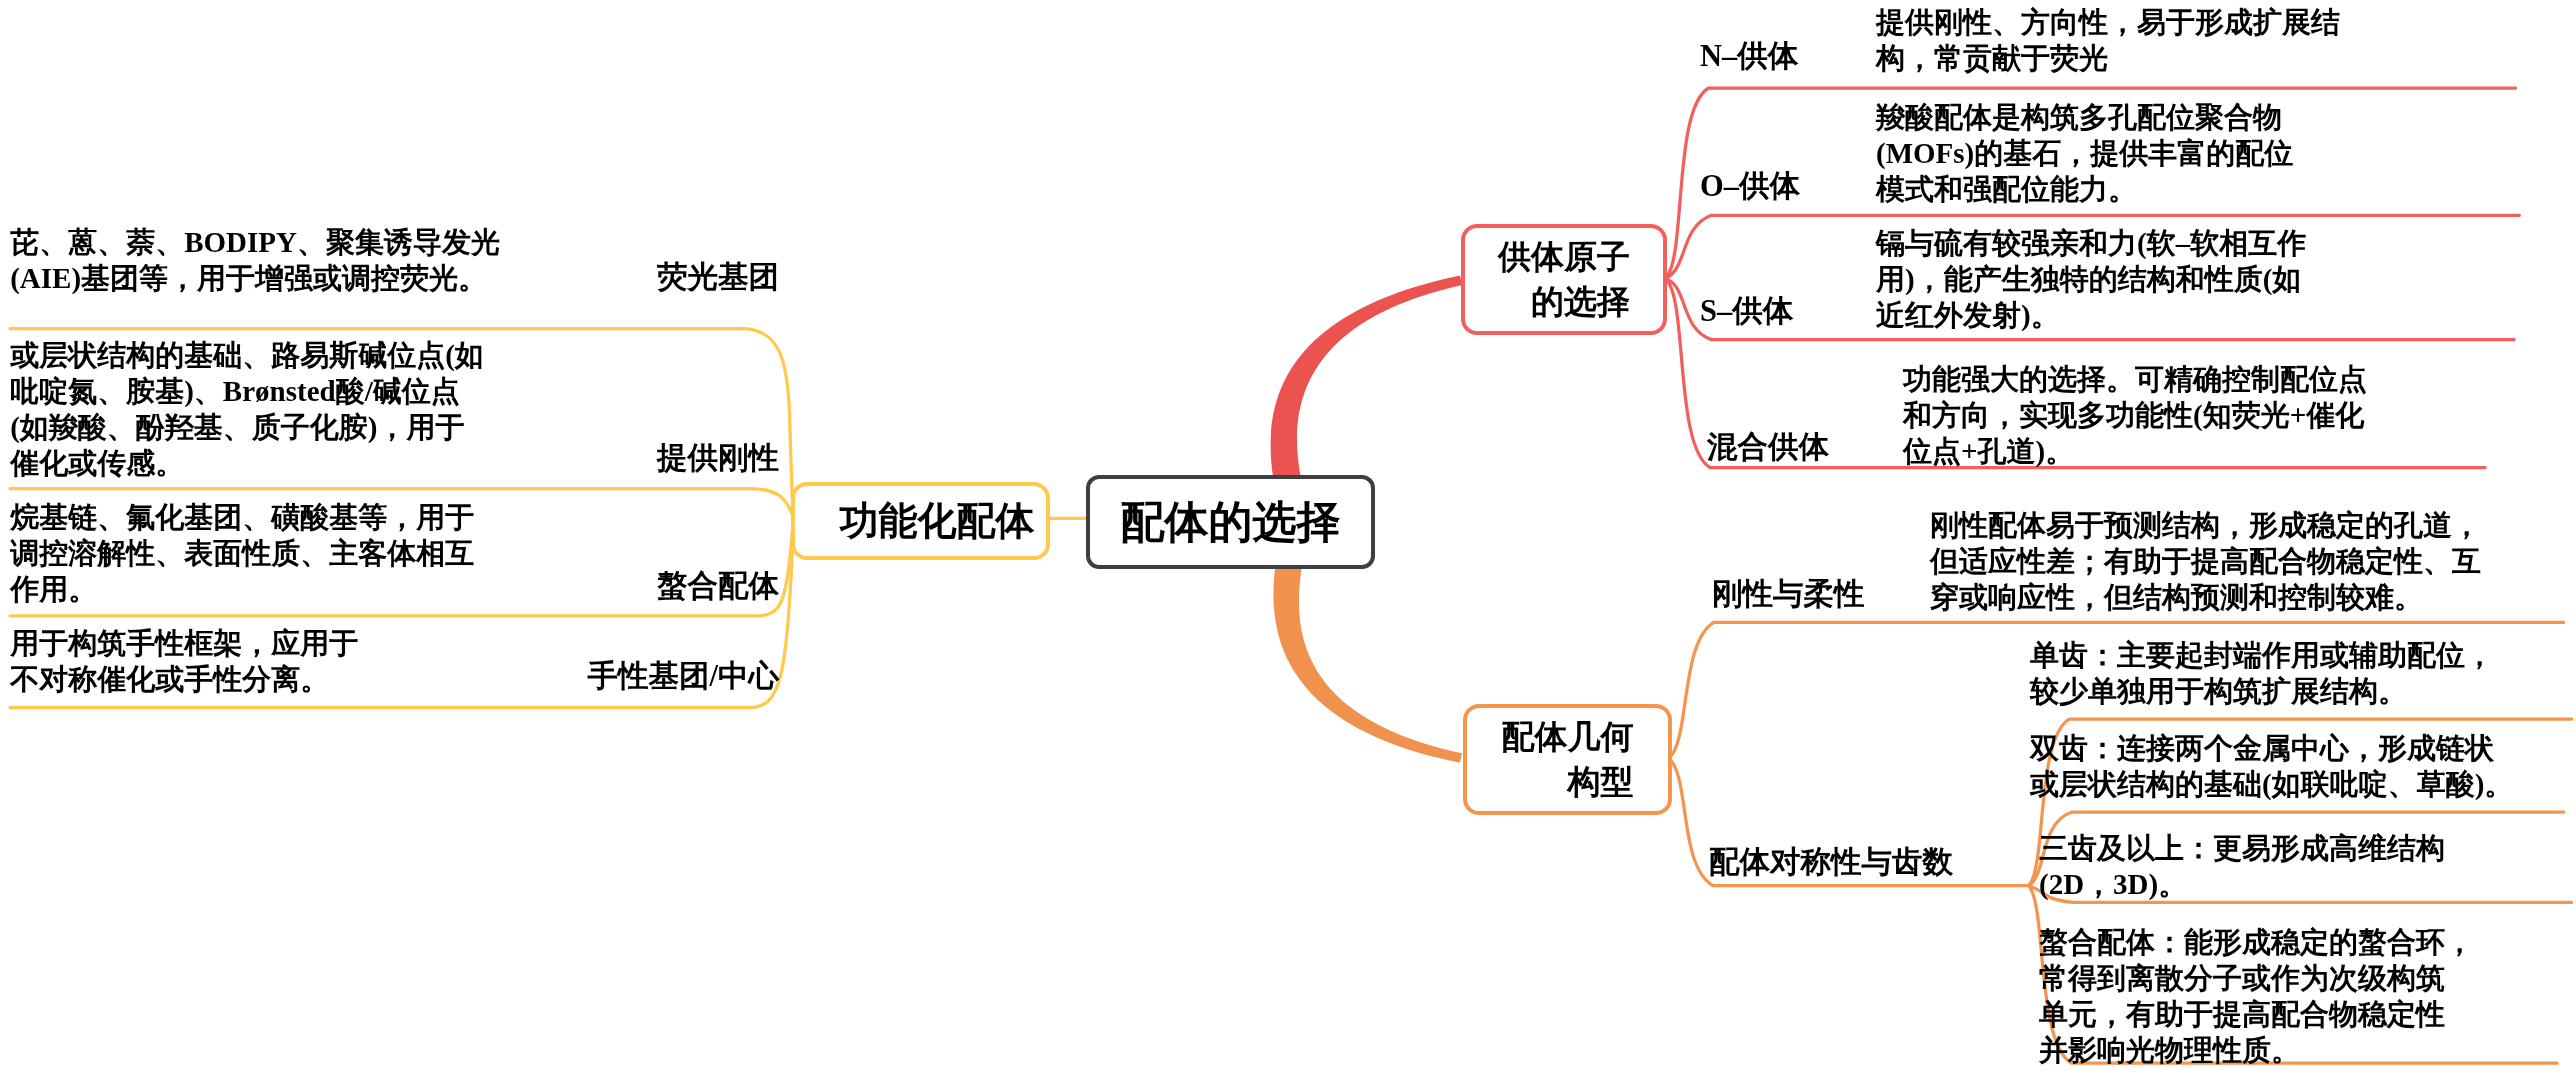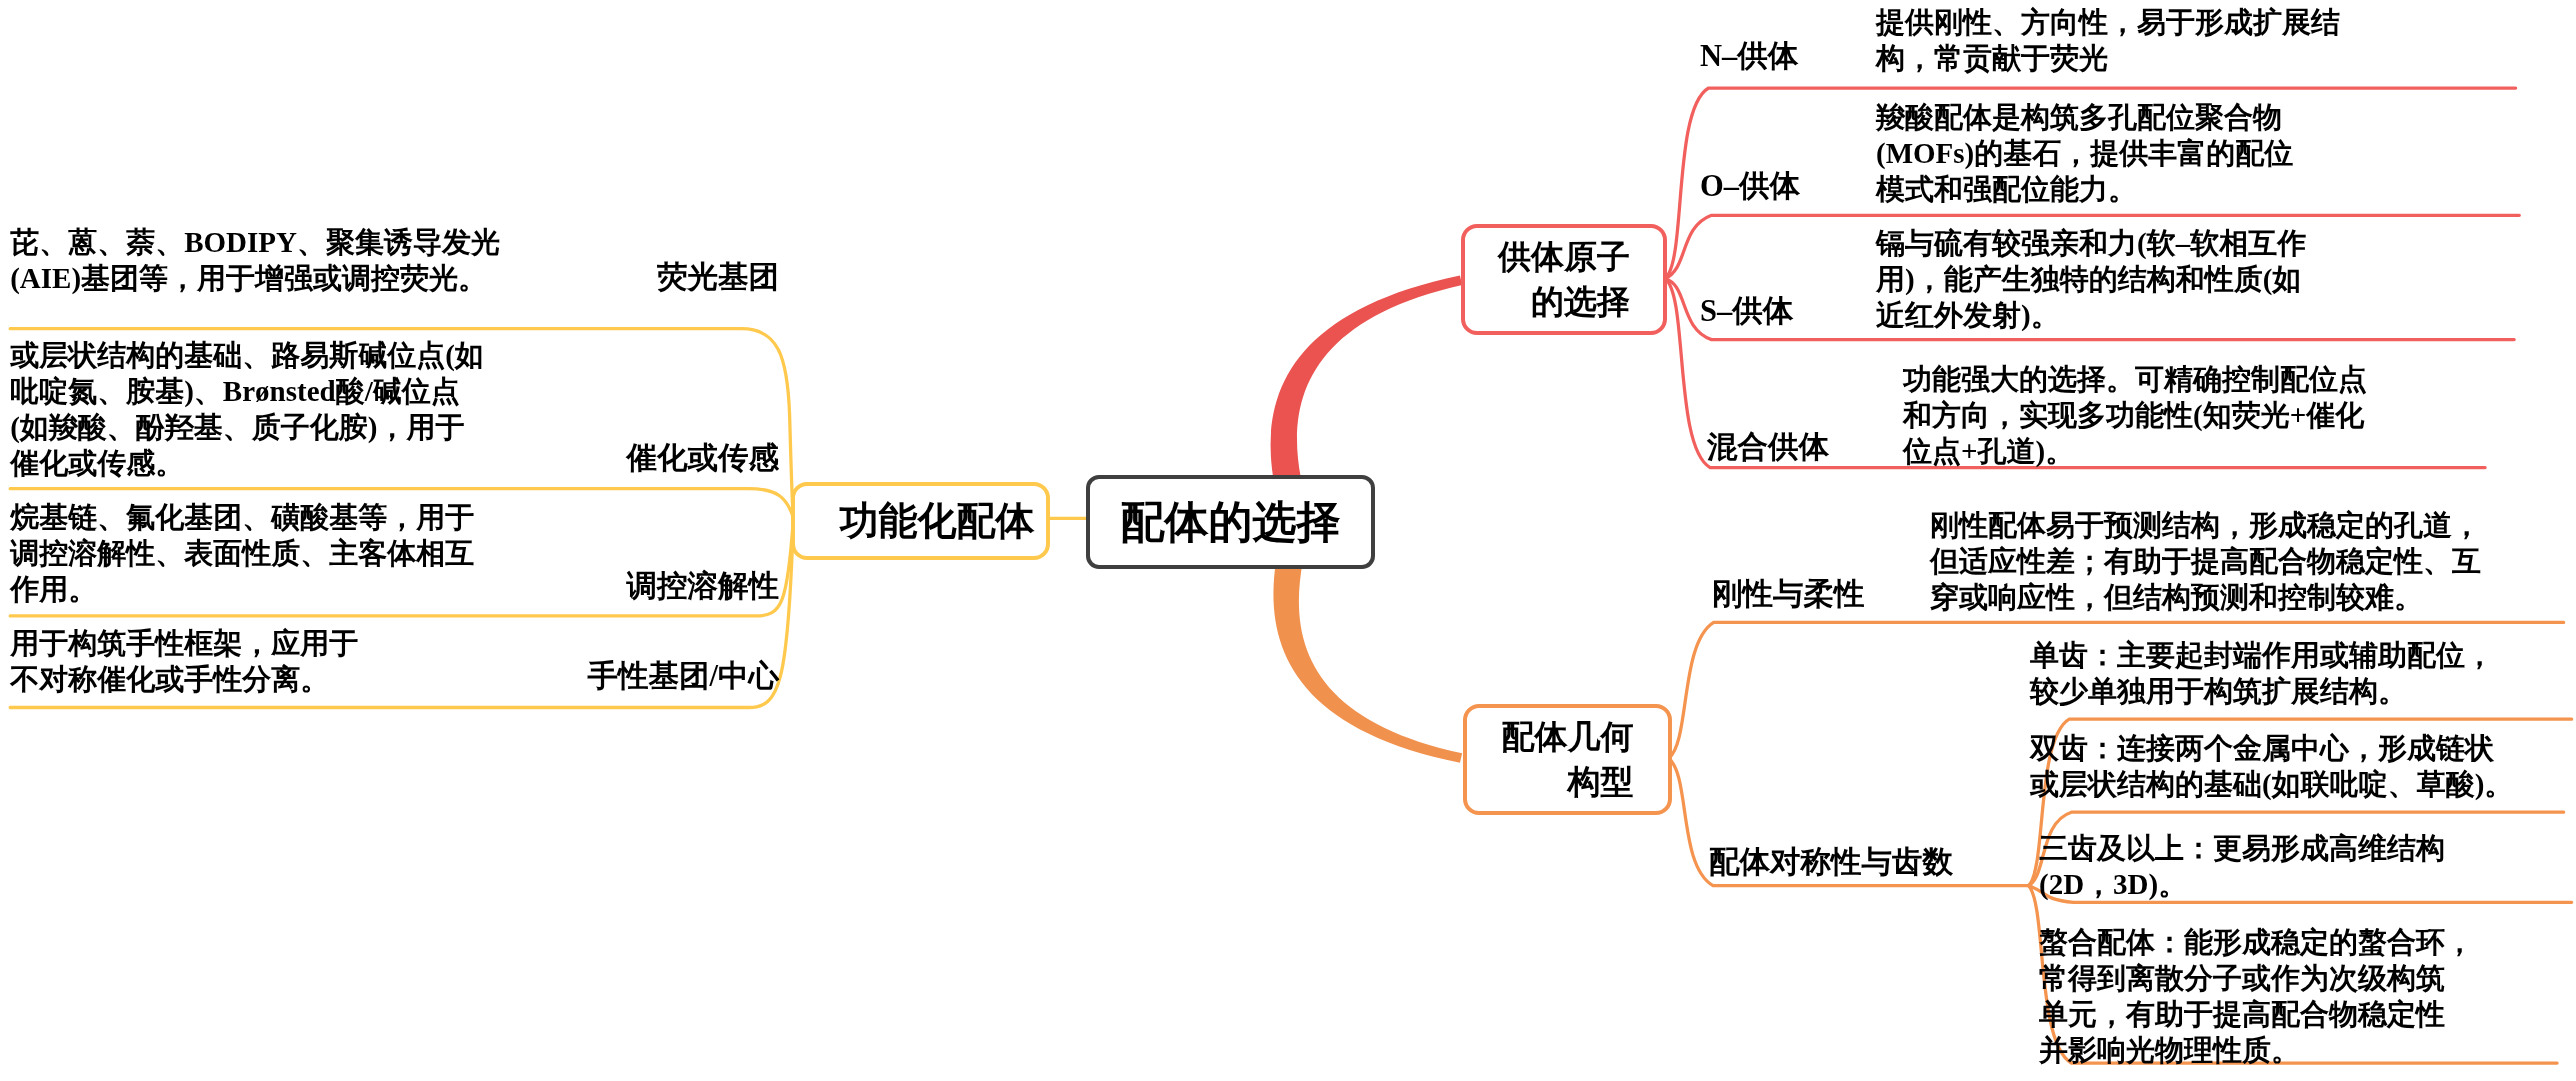--- a/index.html
+++ b/index.html
@@ -61,26 +61,26 @@
 构型</span></div>
 
   <div class="txt" style="left:10.2px;top:224px;">芘、蒽、萘、BODIPY、聚集诱导发光
 (AIE)基团等，用于增强或调控荧光。</div>
   <div class="lbl lbl-r" style="left:509px;top:260px;width:270px;">荧光基团</div>
 
   <div class="txt" style="left:10.2px;top:337px;">或层状结构的基础、路易斯碱位点(如
 吡啶氮、胺基)、Brønsted酸/碱位点
 (如羧酸、酚羟基、质子化胺)，用于
 催化或传感。</div>
-  <div class="lbl lbl-r" style="left:509px;top:441px;width:270px;">催化或传感</div>
+  <div class="lbl lbl-r" style="left:509px;top:441px;width:270px;">提供刚性</div>
 
   <div class="txt" style="left:10.2px;top:499px;">烷基链、氟化基团、磺酸基等，用于
 调控溶解性、表面性质、主客体相互
 作用。</div>
-  <div class="lbl lbl-r" style="left:509px;top:569px;width:270px;">调控溶解性</div>
+  <div class="lbl lbl-r" style="left:509px;top:569px;width:270px;">螯合配体</div>
 
   <div class="txt" style="left:10.2px;top:625px;">用于构筑手性框架，应用于
 不对称催化或手性分离。</div>
   <div class="lbl lbl-r" style="left:509px;top:659px;width:270px;">手性基团/中心</div>
 
   <div class="lbl" style="left:1700px;top:39px;">N–供体</div>
   <div class="txt" style="left:1876px;top:4.4px;">提供刚性、方向性，易于形成扩展结
 构，常贡献于荧光</div>
 
   <div class="lbl" style="left:1700px;top:169px;">O–供体</div>

